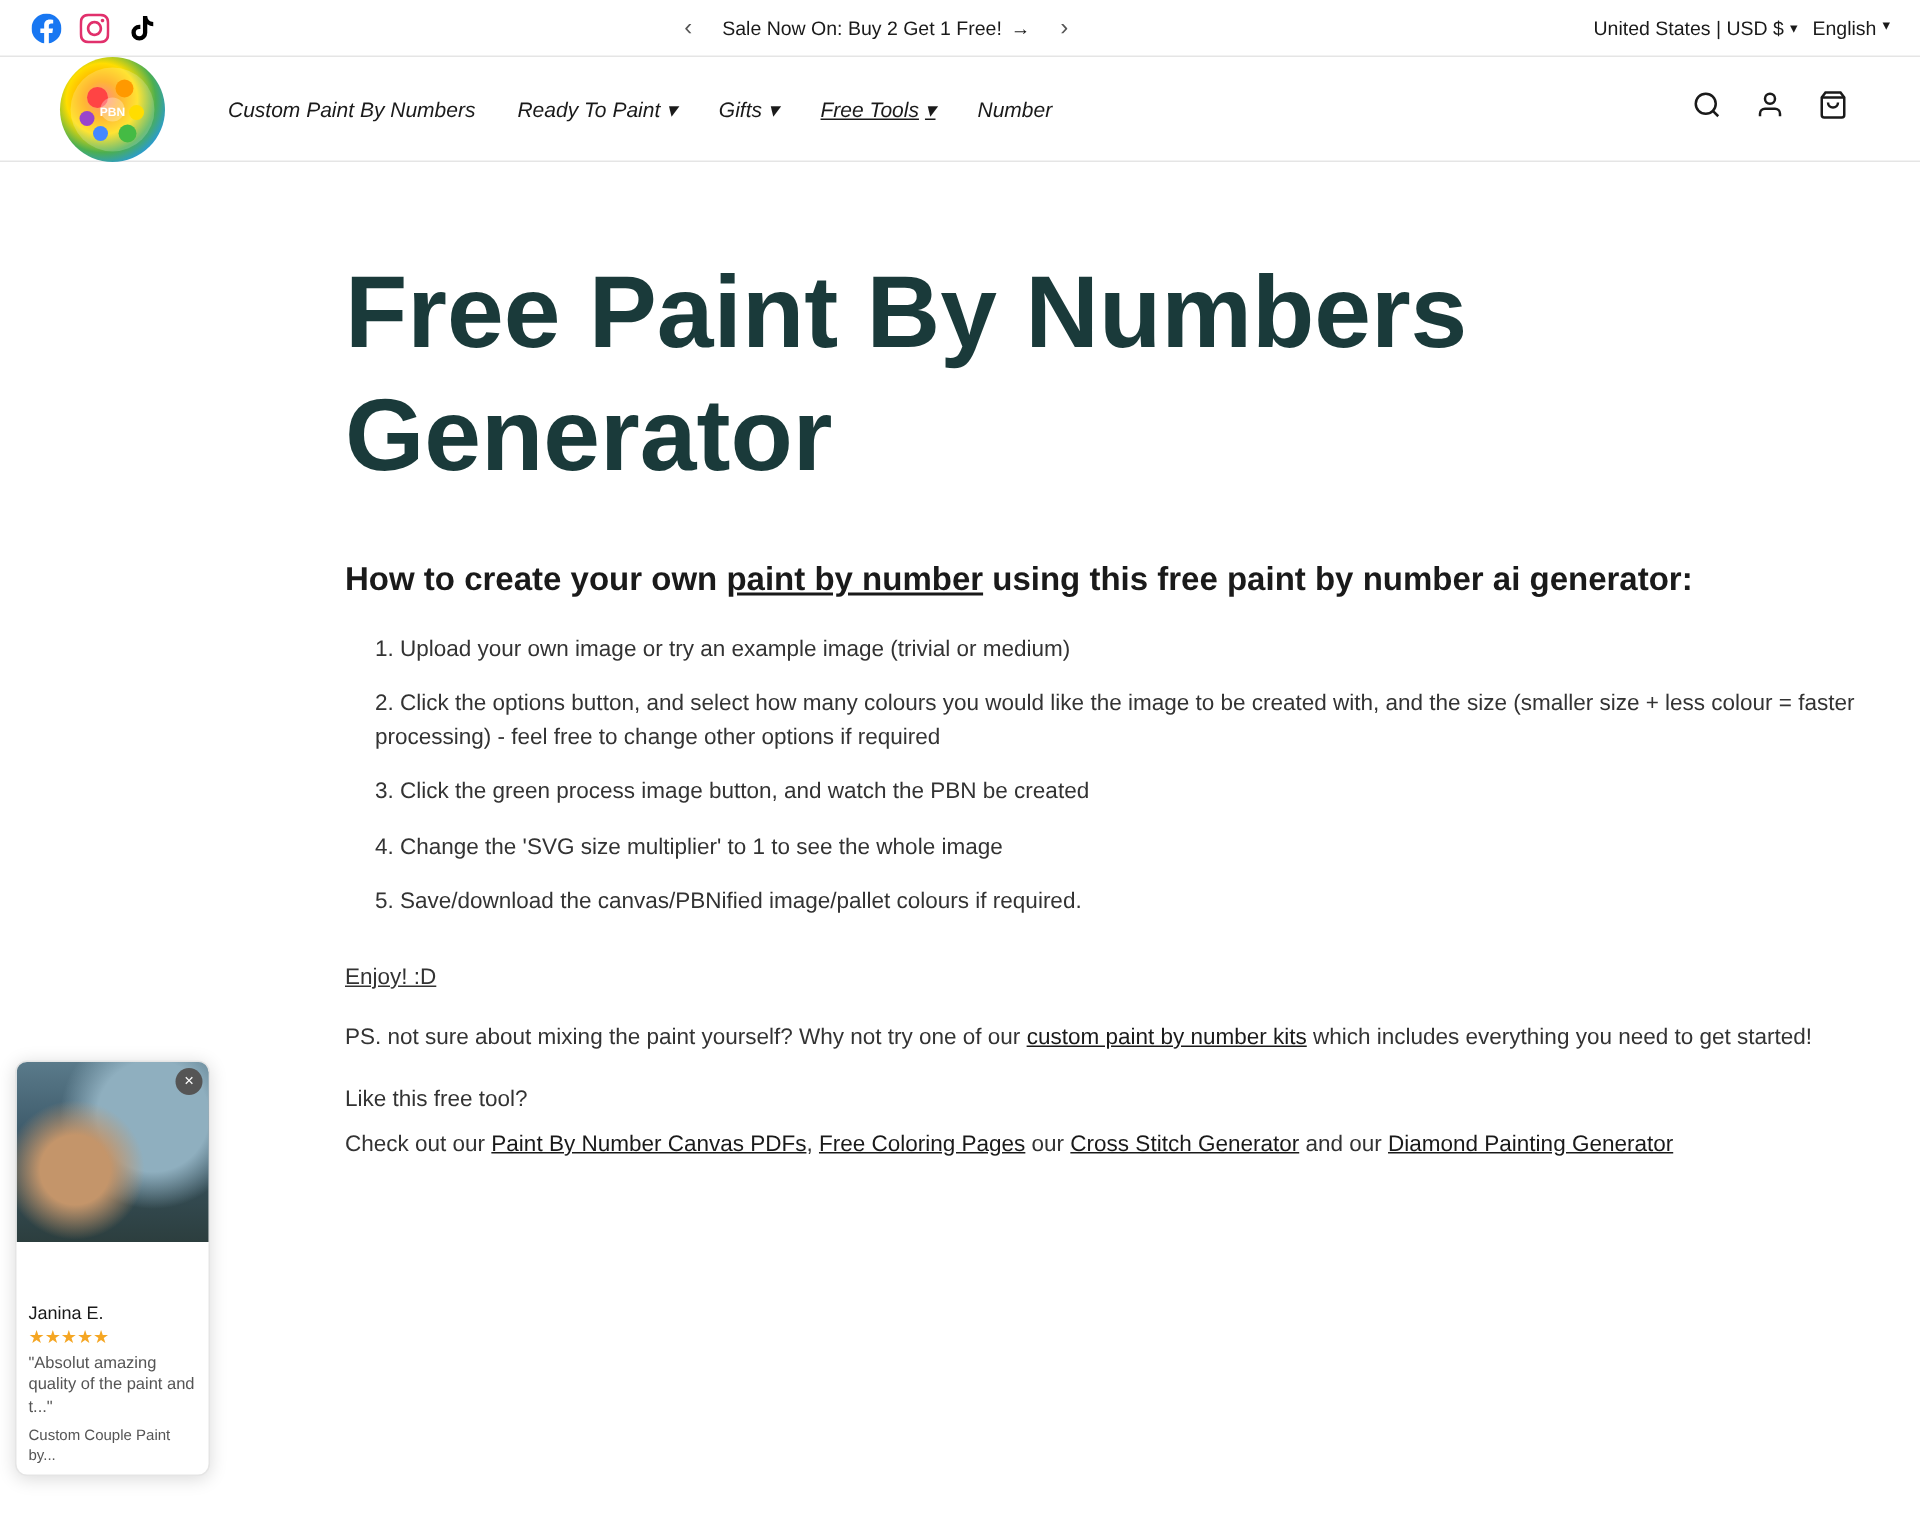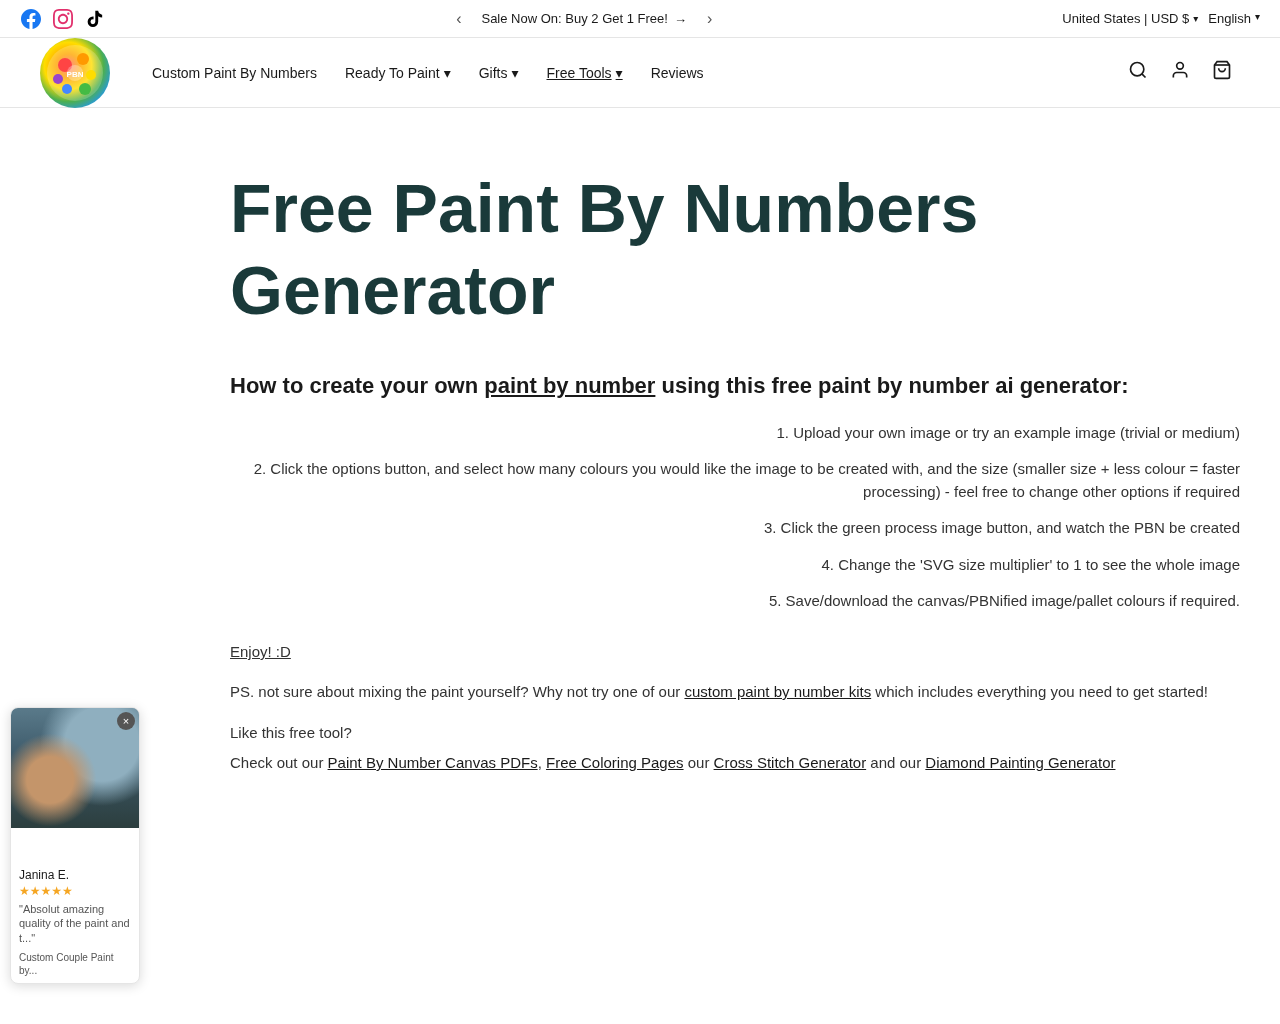--- a/index.html
+++ b/index.html
@@ -37,21 +37,21 @@
     }
     .logo { display: flex; align-items: flex-start; margin-right: 30px; text-decoration: none; }
     .logo-img {
       width: 70px; height: 70px;
       background: radial-gradient(circle at 40% 40%, #ff6b6b, #ffa500, #ffdd00, #4CAF50, #2196F3, #9C27B0);
       border-radius: 50%;
       display: flex; align-items: center; justify-content: center;
       font-weight: bold; font-size: 10px; color: white; text-align: center;
       flex-shrink: 0;
     }
-    .nav { display: flex; align-items: center; gap: 4px; flex: 1; }
+    .nav { display: flex; align-items: center; gap: 4px; flex: 1; font-style: italic; }
     .nav-item { padding: 8px 12px; font-size: 14px; color: #1a1a1a; text-decoration: none; cursor: pointer; display: flex; align-items: center; gap: 4px; white-space: nowrap; }
     .nav-item-free-tools { text-decoration: underline; }
     .nav-actions { display: flex; align-items: center; gap: 6px; margin-left: auto; }
     .icon-btn { width: 36px; height: 36px; display: flex; align-items: center; justify-content: center; background: none; border: none; cursor: pointer; font-size: 18px; color: #1a1a1a; border-radius: 4px; }
 
     
     .main-content { padding: 60px 40px 40px 230px; max-width: 1280px; }
 
     h1.page-title {
       font-size: 68px;
@@ -63,21 +63,21 @@
 
     .subtitle {
       font-size: 22px;
       font-weight: 600;
       color: #1a1a1a;
       margin-bottom: 20px;
       line-height: 1.4;
     }
     .subtitle a { color: #1a1a1a; text-decoration: underline; }
 
-    .instructions-list { list-style: none; padding-left: 10px; margin-bottom: 30px; text-align: right; }
+    .instructions-list { list-style: none; padding-left: 10px; margin-bottom: 30px; }
     .instructions-list li { font-size: 15px; color: #333; margin-bottom: 14px; line-height: 1.5; padding-left: 10px; }
 
     .enjoy-text { font-size: 15px; color: #333; margin-bottom: 20px; text-decoration: underline; }
     .ps-text { font-size: 15px; color: #333; margin-bottom: 20px; line-height: 1.6; }
     .ps-text a { color: #1a1a1a; }
     .like-text { font-size: 15px; color: #333; margin-bottom: 10px; }
     .checkout-text { font-size: 15px; color: #333; line-height: 1.6; }
     .checkout-text a { color: #1a1a1a; text-decoration: underline; }
 
     .section-title {
@@ -213,21 +213,21 @@
     </a>
     <a class="nav-item" href="#">
       <span>Gifts</span>
       <span>▾</span>
     </a>
     <a class="nav-item nav-item-free-tools" href="#">
       <span>Free Tools</span>
       <span>▾</span>
     </a>
     <a class="nav-item" href="#">
-      <span>Reviews</span>
+      <span>Number</span>
     </a>
   </nav>
 
   <div class="nav-actions">
     <button class="icon-btn">
       <span>
         <svg width="20" height="20" viewBox="0 0 24 24" fill="none" stroke="#1a1a1a" stroke-width="2">
             <circle cx="11" cy="11" r="8"></circle>
             <line x1="21" y1="21" x2="16.65" y2="16.65"></line>
           </svg>

